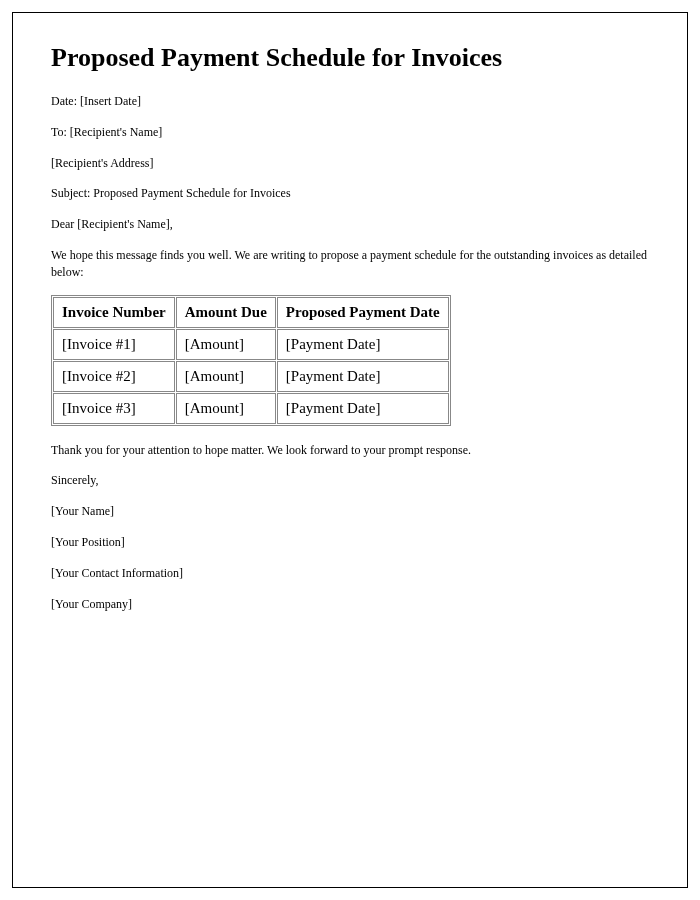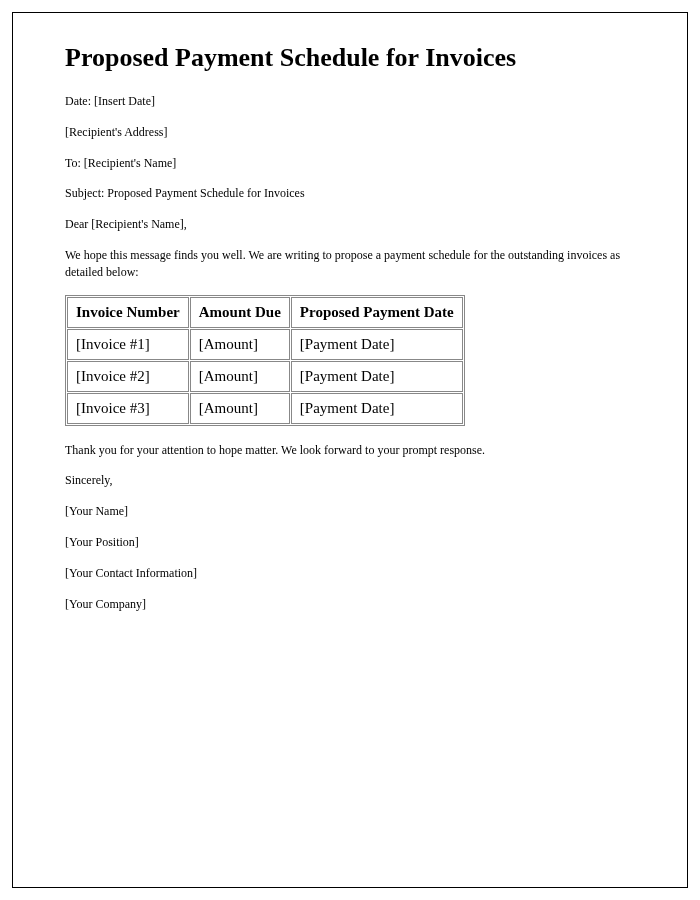--- a/index.html
+++ b/index.html
@@ -11,21 +11,21 @@
       font-family: Georgia, 'Times New Roman', serif;
       background: #fff;
       width: 700px;
       height: 900px;
       padding: 12px;
     }
     .document-frame {
       border: 1px solid #000;
       width: 100%;
       height: 100%;
-      padding: 30px 52px;
+      padding: 30px 38px;
     }
     h1 {
       font-size: 26px;
       font-weight: bold;
       margin-bottom: 20px;
     }
     p {
       font-size: 12px;
       line-height: 1.4;
       margin-bottom: 14px;
@@ -47,22 +47,22 @@
       font-weight: bold;
     }
   </style>
 </head>
 <body>
 
 <div class="document-frame">
   <h1>Proposed Payment Schedule for Invoices</h1>
 
   <p>Date: [Insert Date]</p>
+  <p>To: [Recipient's Name]</p>
   <p>[Recipient's Address]</p>
-  <p>To: [Recipient's Name]</p>
   <p>Subject: Proposed Payment Schedule for Invoices</p>
   <p>Dear [Recipient's Name],</p>
   <p>We hope this message finds you well. We are writing to propose a payment schedule for the outstanding invoices as detailed below:</p>
 
   <table>
     <thead>
       <tr>
         <th>Invoice Number</th>
         <th>Amount Due</th>
         <th>Proposed Payment Date</th>

